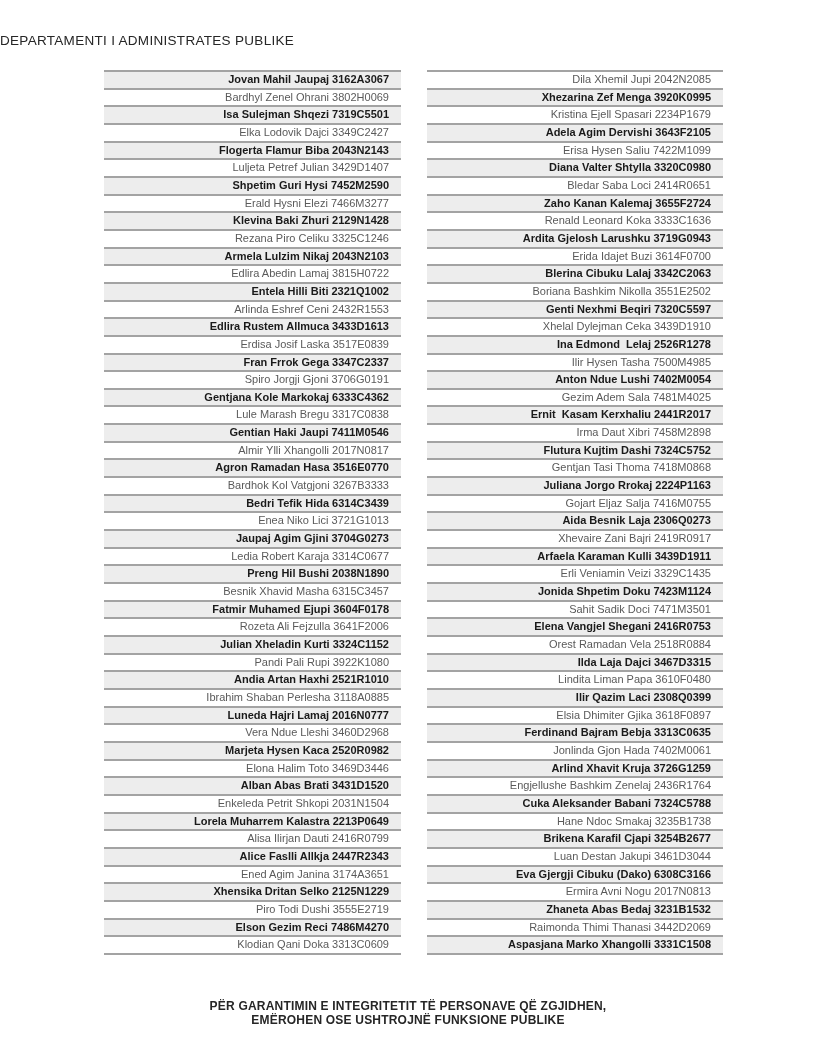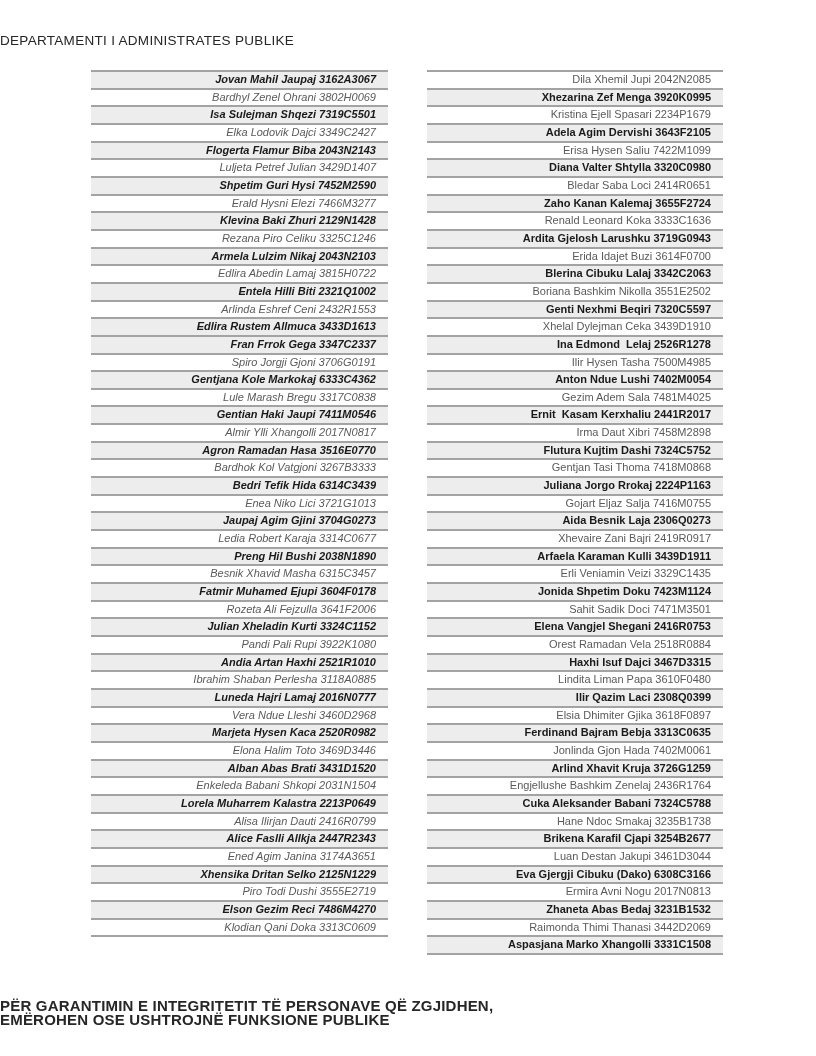--- a/index.html
+++ b/index.html
@@ -32,21 +32,21 @@
     text-align: left;
     font-size: 13.5px;
     letter-spacing: 0.3px;
     color: var(--heading-text);
   }
   .col {
     position: absolute;
     top: 70px;
     border-top: 2px solid var(--sep);
   }
-  .col-left  { left: 91px;  width: 297px; font-style: italic; }
+  .col-left  { left: 104px;  width: 297px; }
   .col-right { left: 427px; width: 296px; }
   .row {
     box-sizing: border-box;
     height: 17.66px;
     border-bottom: 2px solid var(--sep);
     background: var(--plain);
     text-align: right;
     padding-right: 12px;
     font-size: 11px;
     line-height: 15.4px;
@@ -57,21 +57,22 @@
     background: var(--shade);
     font-weight: bold;
     color: var(--bold-text);
   }
   .row span { white-space: pre; }
   .footer {
     position: absolute;
     top: 999px;
     left: 0;
     width: 100%;
-    font-size: 15px;
+    text-align: center;
+    font-size: 12px;
     font-weight: bold;
     line-height: 14px;
     letter-spacing: 0.2px;
     color: var(--heading-text);
   }
 </style>
 </head>
 <body style="--sep: #a3a3a3; --shade: #ededed; --plain: #ffffff; --bold-text: #1a1a1a; --regular-text: #5a5a5a; --heading-text: #262626;">
 
 <div class="page">
@@ -87,20 +88,21 @@
       <div class="row"><span>Luljeta Petref Julian 3429D1407</span></div>
       <div class="row shaded"><span>Shpetim Guri Hysi 7452M2590</span></div>
       <div class="row"><span>Erald Hysni Elezi 7466M3277</span></div>
       <div class="row shaded"><span>Klevina Baki Zhuri 2129N1428</span></div>
       <div class="row"><span>Rezana Piro Celiku 3325C1246</span></div>
       <div class="row shaded"><span>Armela Lulzim Nikaj 2043N2103</span></div>
       <div class="row"><span>Edlira Abedin Lamaj 3815H0722</span></div>
       <div class="row shaded"><span>Entela Hilli Biti 2321Q1002</span></div>
       <div class="row"><span>Arlinda Eshref Ceni 2432R1553</span></div>
       <div class="row shaded"><span>Edlira Rustem Allmuca 3433D1613</span></div>
+      <div class="row"><span>Erdisa Josif Laska 3517E0839</span></div>
       <div class="row shaded"><span>Fran Frrok Gega 3347C2337</span></div>
       <div class="row"><span>Spiro Jorgji Gjoni 3706G0191</span></div>
       <div class="row shaded"><span>Gentjana Kole Markokaj 6333C4362</span></div>
       <div class="row"><span>Lule Marash Bregu 3317C0838</span></div>
       <div class="row shaded"><span>Gentian Haki Jaupi 7411M0546</span></div>
       <div class="row"><span>Almir Ylli Xhangolli 2017N0817</span></div>
       <div class="row shaded"><span>Agron Ramadan Hasa 3516E0770</span></div>
       <div class="row"><span>Bardhok Kol Vatgjoni 3267B3333</span></div>
       <div class="row shaded"><span>Bedri Tefik Hida 6314C3439</span></div>
       <div class="row"><span>Enea Niko Lici 3721G1013</span></div>
@@ -112,21 +114,21 @@
       <div class="row"><span>Rozeta Ali Fejzulla 3641F2006</span></div>
       <div class="row shaded"><span>Julian Xheladin Kurti 3324C1152</span></div>
       <div class="row"><span>Pandi Pali Rupi 3922K1080</span></div>
       <div class="row shaded"><span>Andia Artan Haxhi 2521R1010</span></div>
       <div class="row"><span>Ibrahim Shaban Perlesha 3118A0885</span></div>
       <div class="row shaded"><span>Luneda Hajri Lamaj 2016N0777</span></div>
       <div class="row"><span>Vera Ndue Lleshi 3460D2968</span></div>
       <div class="row shaded"><span>Marjeta Hysen Kaca 2520R0982</span></div>
       <div class="row"><span>Elona Halim Toto 3469D3446</span></div>
       <div class="row shaded"><span>Alban Abas Brati 3431D1520</span></div>
-      <div class="row"><span>Enkeleda Babani Shkopi 2031N1504</span></div>
+      <div class="row"><span>Enkeleda Petrit Shkopi 2031N1504</span></div>
       <div class="row shaded"><span>Lorela Muharrem Kalastra 2213P0649</span></div>
       <div class="row"><span>Alisa Ilirjan Dauti 2416R0799</span></div>
       <div class="row shaded"><span>Alice Faslli Allkja 2447R2343</span></div>
       <div class="row"><span>Ened Agim Janina 3174A3651</span></div>
       <div class="row shaded"><span>Xhensika Dritan Selko 2125N1229</span></div>
       <div class="row"><span>Piro Todi Dushi 3555E2719</span></div>
       <div class="row shaded"><span>Elson Gezim Reci 7486M4270</span></div>
       <div class="row"><span>Klodian Qani Doka 3313C0609</span></div>
     </div>
 
@@ -157,21 +159,21 @@
       <div class="row shaded"><span>Juliana Jorgo Rrokaj 2224P1163</span></div>
       <div class="row"><span>Gojart Eljaz Salja 7416M0755</span></div>
       <div class="row shaded"><span>Aida Besnik Laja 2306Q0273</span></div>
       <div class="row"><span>Xhevaire Zani Bajri 2419R0917</span></div>
       <div class="row shaded"><span>Arfaela Karaman Kulli 3439D1911</span></div>
       <div class="row"><span>Erli Veniamin Veizi 3329C1435</span></div>
       <div class="row shaded"><span>Jonida Shpetim Doku 7423M1124</span></div>
       <div class="row"><span>Sahit Sadik Doci 7471M3501</span></div>
       <div class="row shaded"><span>Elena Vangjel Shegani 2416R0753</span></div>
       <div class="row"><span>Orest Ramadan Vela 2518R0884</span></div>
-      <div class="row shaded"><span>Haxhi Isuf Dajci 3467D3315</span></div>
+      <div class="row shaded"><span>Ilda Laja Dajci 3467D3315</span></div>
       <div class="row"><span>Lindita Liman Papa 3610F0480</span></div>
       <div class="row shaded"><span>Ilir Qazim Laci 2308Q0399</span></div>
       <div class="row"><span>Elsia Dhimiter Gjika 3618F0897</span></div>
       <div class="row shaded"><span>Ferdinand Bajram Bebja 3313C0635</span></div>
       <div class="row"><span>Jonlinda Gjon Hada 7402M0061</span></div>
       <div class="row shaded"><span>Arlind Xhavit Kruja 3726G1259</span></div>
       <div class="row"><span>Engjellushe Bashkim Zenelaj 2436R1764</span></div>
       <div class="row shaded"><span>Cuka Aleksander Babani 7324C5788</span></div>
       <div class="row"><span>Hane Ndoc Smakaj 3235B1738</span></div>
       <div class="row shaded"><span>Brikena Karafil Cjapi 3254B2677</span></div>

